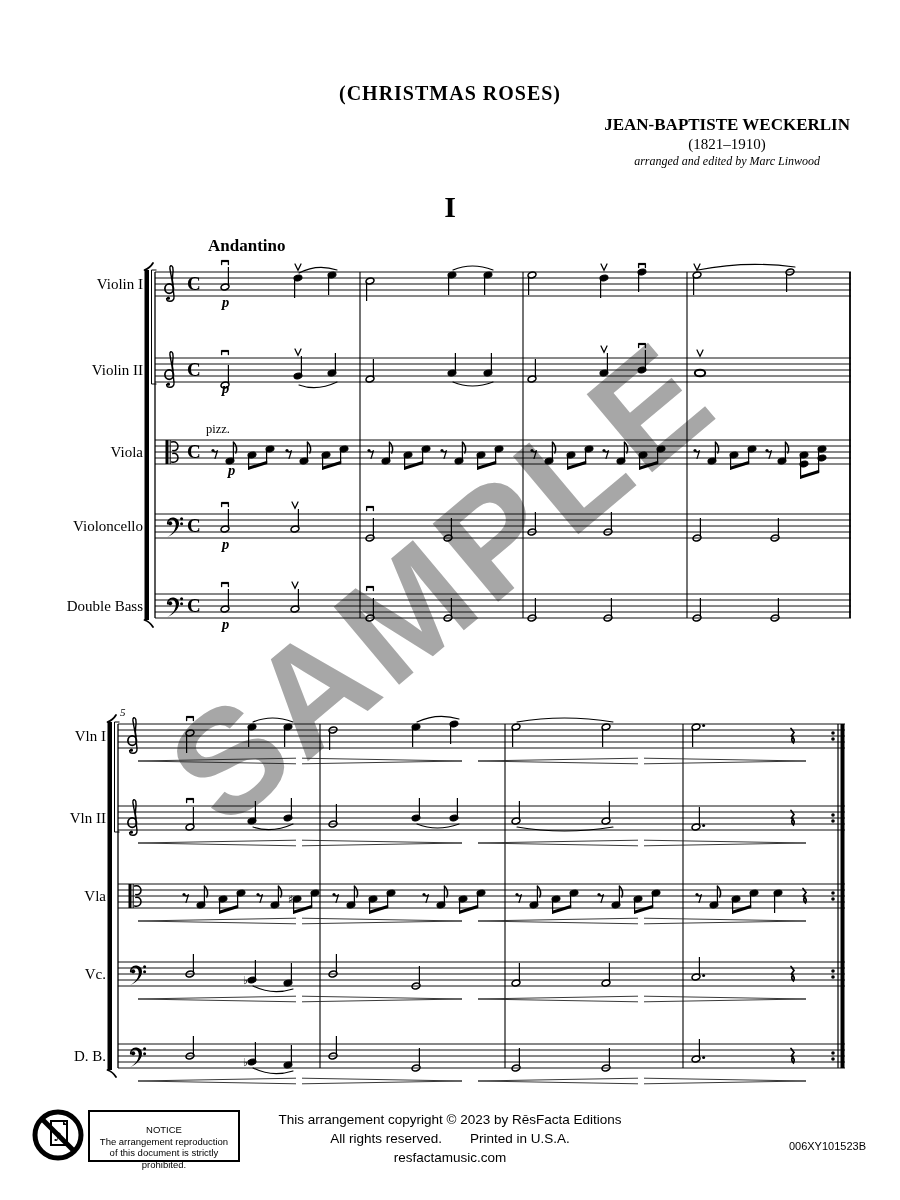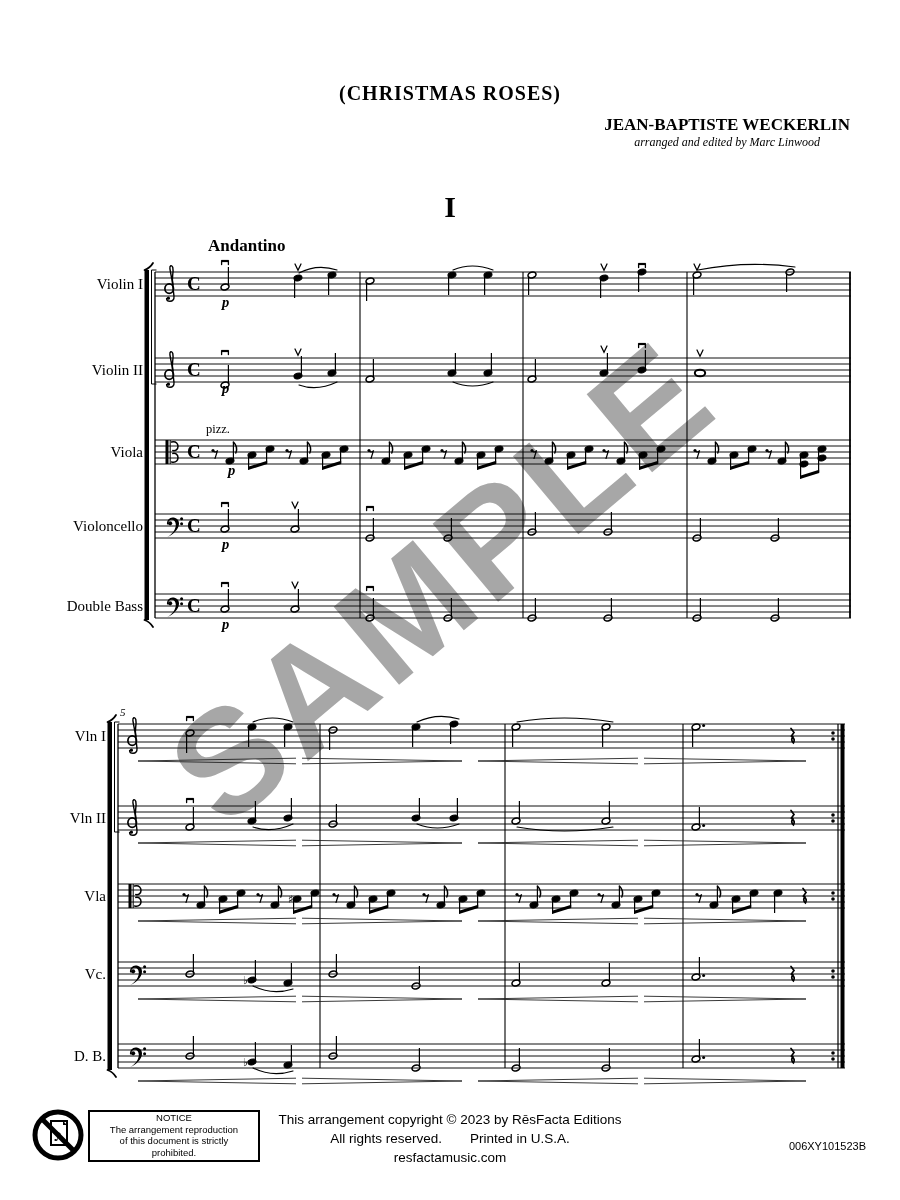--- a/index.html
+++ b/index.html
@@ -12,23 +12,23 @@
   .composerblock{right:50px;top:114px;text-align:center;line-height:1.25;}
   .composer{font-size:17px;font-weight:bold;}
   .dates{font-size:15px;}
   .arranger{font-size:12px;font-style:italic;}
   .movement{left:0;right:0;top:190px;text-align:center;font-size:30px;font-weight:bold;}
   .tempo{left:181px;top:236px;font-size:17px;font-weight:bold;margin-left:27px;}
   .watermark{left:97px;top:507px;width:690px;height:150px;line-height:150px;text-align:center;
              font-family:"Liberation Sans",sans-serif;font-size:148px;font-weight:bold;letter-spacing:6px;
              color:#989898;opacity:0.85;transform:rotate(-40deg);z-index:1;user-select:none;}
   #notation{left:0;top:0;z-index:2;}
-  .noticebox{left:88px;top:1110px;width:172px;height:52px;border:2px solid #000;
+  .noticebox{left:88px;top:1110px;width:152px;height:52px;border:2px solid #000;
              font-family:"Liberation Sans",sans-serif;font-size:9.5px;line-height:11.5px;
-             text-align:center;padding-top:0;box-sizing:border-box;}
+             text-align:center;padding-top:12px;box-sizing:border-box;}
   .footer-center{left:0;right:0;top:1110px;text-align:center;
                  font-family:"Liberation Sans",sans-serif;font-size:13.5px;line-height:19px;}
   .rights-gap{display:inline-block;width:28px;}
   .catalog{right:34px;top:1140px;font-family:Liberation Sans, sans-serif;font-size:11px;}
   .noticeicon{left:30px;top:1107px;}
 </style>
 </head>
 <body>
 
 <div class="page">
@@ -574,20 +574,21 @@
       <line x1="478" y1="1081" x2="638" y2="1078.2" stroke="#222" stroke-width="0.9"></line>
       <line x1="478" y1="1081" x2="638" y2="1083.8" stroke="#222" stroke-width="0.9"></line>
       <line x1="644" y1="1078.2" x2="806" y2="1081" stroke="#222" stroke-width="0.9"></line>
       <line x1="644" y1="1083.8" x2="806" y2="1081" stroke="#222" stroke-width="0.9"></line>
     </svg>
 
   <div class="abs z3 subtitle">(CHRISTMAS ROSES)</div>
 
   <div class="abs z3 composerblock">
     <div class="composer">JEAN-BAPTISTE WECKERLIN</div>
+    <div class="dates">(1821–1910)</div>
     <div class="arranger">arranged and edited by Marc Linwood</div>
   </div>
 
   <div class="abs z3 movement">I</div>
   <div class="abs z3 tempo">Andantino</div>
 
   <svg class="abs z3 noticeicon" width="56" height="56" viewBox="0 0 56 56">
     <rect x="21" y="14" width="16" height="24" fill="none" stroke="#000" stroke-width="2"></rect>
     <path d="M 33 14 L 37 18 L 33 18 Z" fill="#000"></path>
     <text x="23" y="34" font-size="13" font-family="DejaVu Sans, sans-serif">♪</text>

